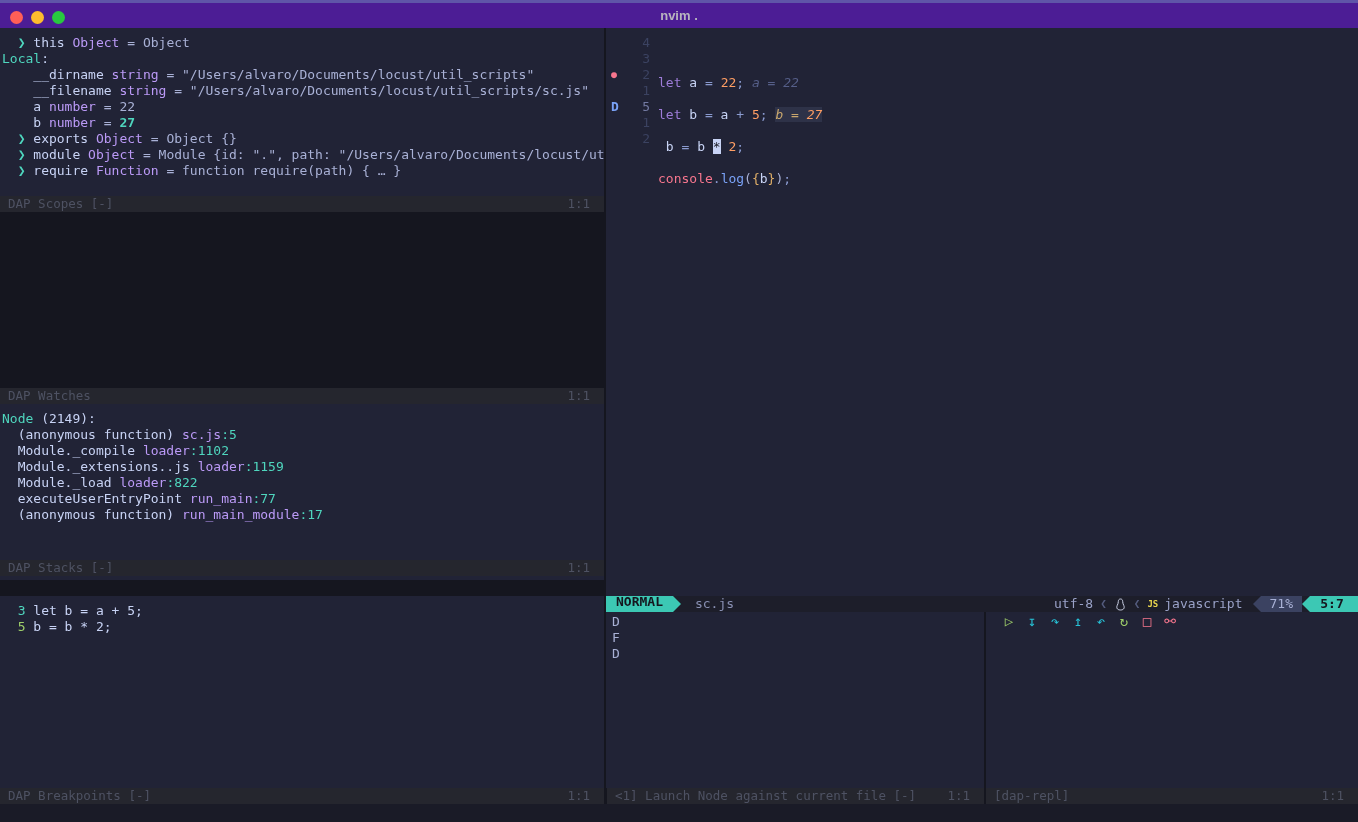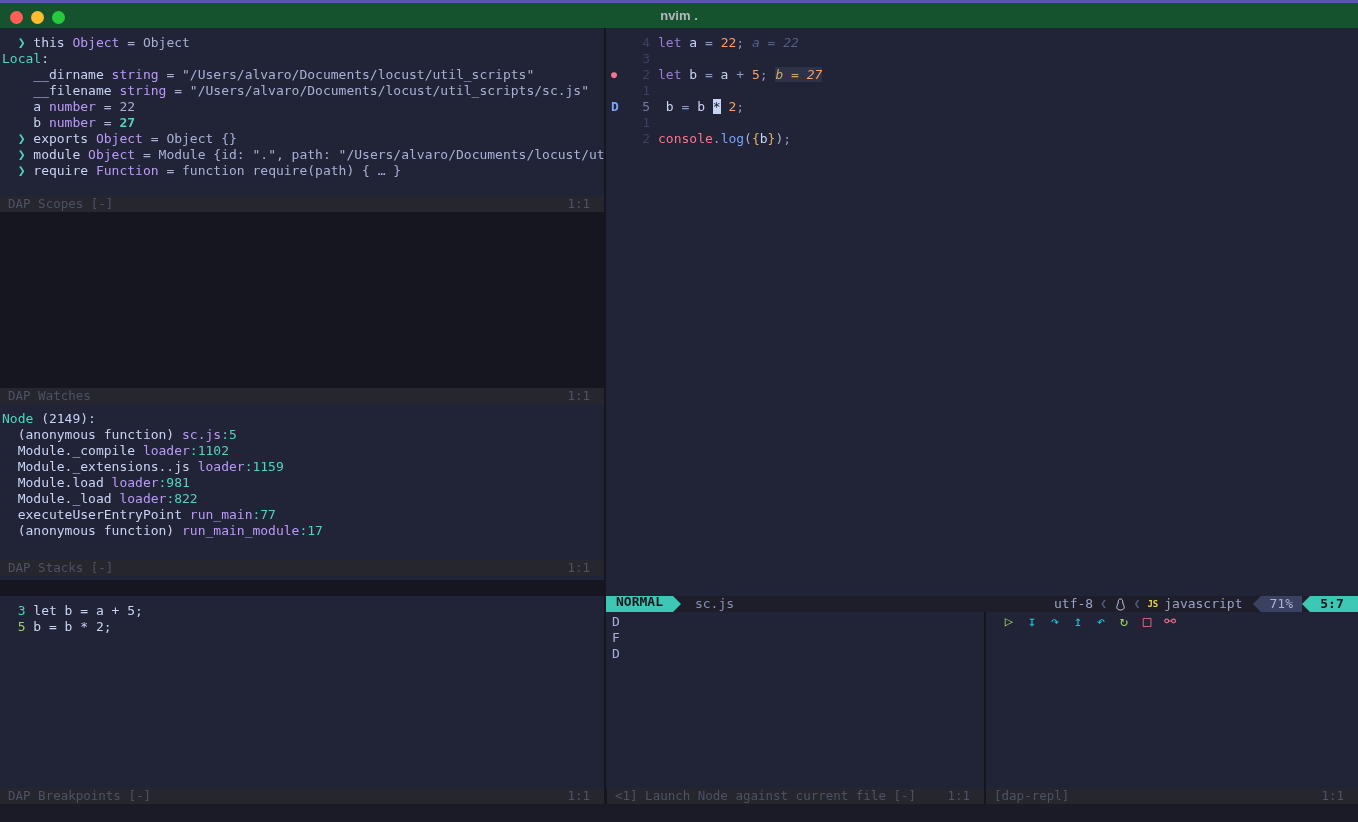--- a/index.html
+++ b/index.html
@@ -7,21 +7,21 @@
   .screen {
     position:relative; width:1358px; height:822px; overflow:hidden;
     background:#15161f;
     font-family:"DejaVu Sans Mono", monospace;
     font-size:13px; line-height:16px;
     -webkit-font-smoothing:antialiased;
   }
   
   .titlebar {
     position:absolute; left:0; top:0; width:1358px; height:28px;
-    background:#14532d; border-top:3px solid #5f55a8;
+    background:#4c1d95; border-top:3px solid #5f55a8;
     display:flex; align-items:center;
   }
   .lights { position:absolute; left:10px; top:8px; display:flex; gap:8px; }
   .light { width:13px; height:13px; border-radius:50%; display:inline-block; }
   .light.red { background:#ff5f57; } .light.yellow { background:#febc2e; } .light.green { background:#28c840; }
   .tb-title {
     width:100%; text-align:center; color:#b8b5bf;
     font-family:"Liberation Sans", sans-serif; font-size:13px; font-weight:700;
   }
   
@@ -51,21 +51,21 @@
               display:flex; justify-content:space-between; align-items:stretch; overflow:hidden; }
   .p-console{ top:584px; left:0; width:378px; height:176px; padding:2px 0 0 6px; }
   .p-repl   { top:584px; left:380px; width:372px; height:176px; }
   .b-console{ top:760px; left:1px;  width:377px; }
   .b-repl   { top:760px; left:380px; width:372px; }
   .cmdline  { position:absolute; left:0; top:804px; width:1358px; height:18px; background:#1a1b27; }
   
   .erow { display:flex; height:16px; }
   .erow .sign { width:20px; padding-left:3px; flex:none; white-space:pre; }
   .erow .num  { width:22px; flex:none; text-align:right; margin-right:8px; }
-  .erow .code { white-space:pre; }
+  .erow .code { white-space:pre;margin-top:40px; }
   
   .c-fg{color:#c8d3f5} .c-fg2{color:#a9b1d6}
   .c-teal{color:#4fd6be} .c-tealb{color:#4fd6be;font-weight:bold}
   .c-purple{color:#bb9af7} .c-kw{color:#9d7cd8}
   .c-blue{color:#7aa2f7} .c-steel{color:#8b9bd0}
   .c-orange{color:#ff9e64} .c-red{color:#f7768e}
   .c-green{color:#9ece6a} .c-yellow{color:#e0af68}
   .c-cyan2{color:#27c1d6}
   .c-virt{color:#565f89;font-style:italic}
   .c-vhl{color:#c9a76d;font-style:italic;background:#2e3248}
@@ -125,21 +125,20 @@
     <div class="bar b-watch">
       <span class="bar-title">DAP Watches</span>
       <span class="bar-pos">1:1</span>
     </div>
 
     <div class="pane pane-pad p-stacks">
         <div class="line"><span class="c-teal">Node</span><span class="c-fg"> (2149):</span></div>
         <div class="line"><span class="c-fg">  (anonymous function) </span><span class="c-purple">sc.js</span><span class="c-teal">:5</span></div>
         <div class="line"><span class="c-fg">  Module._compile </span><span class="c-purple">loader</span><span class="c-teal">:1102</span></div>
         <div class="line"><span class="c-fg">  Module._extensions..js </span><span class="c-purple">loader</span><span class="c-teal">:1159</span></div>
-        <div class="line"><span class="c-fg">  Module.load </span><span class="c-purple">loader</span><span class="c-teal">:981</span></div>
         <div class="line"><span class="c-fg">  Module._load </span><span class="c-purple">loader</span><span class="c-teal">:822</span></div>
         <div class="line"><span class="c-fg">  executeUserEntryPoint </span><span class="c-purple">run_main</span><span class="c-teal">:77</span></div>
         <div class="line"><span class="c-fg">  (anonymous function) </span><span class="c-purple">run_main_module</span><span class="c-teal">:17</span></div>
       </div>
     <div class="bar b-stacks">
       <span class="bar-title">DAP Stacks [-]</span>
       <span class="bar-pos">1:1</span>
     </div>
 
     <div class="pane pane-pad p-bp">

